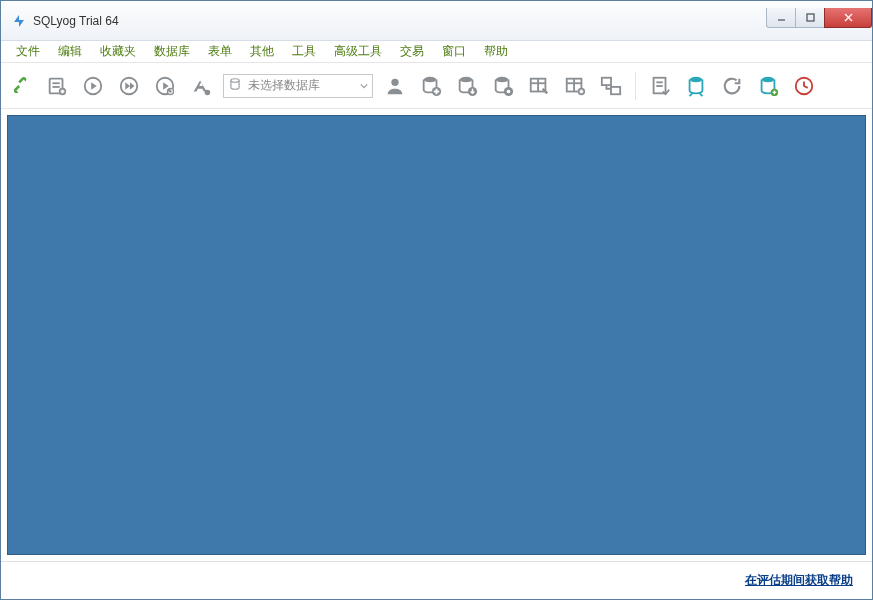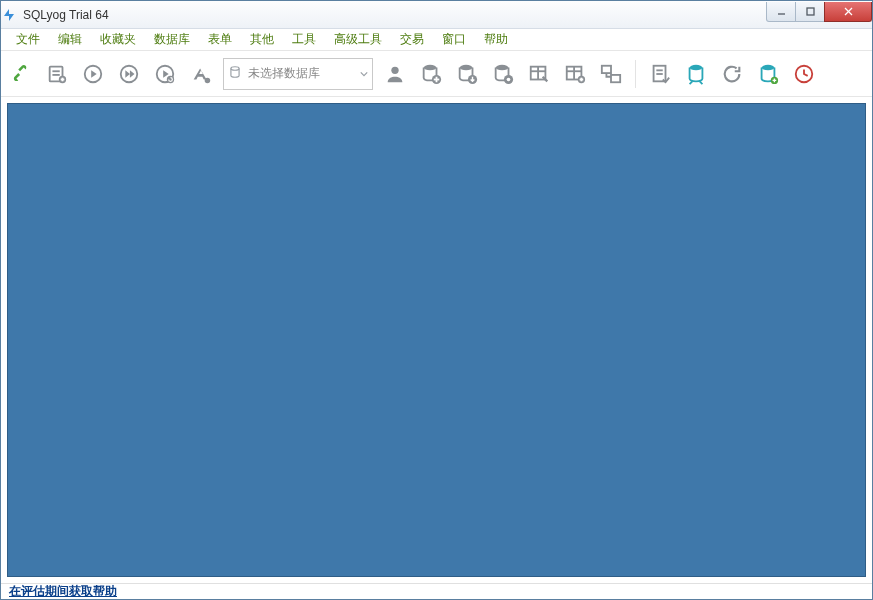--- a/index.html
+++ b/index.html
@@ -9,26 +9,26 @@
     background: #fff;
     width: 873px;
     height: 600px;
     overflow: hidden;
     border: 1px solid #5a7fa0;
     display: flex;
     flex-direction: column;
   }
   
   .titlebar {
-    height: 28px;
+    height: 40px;
     background: linear-gradient(to bottom, #fdfdfe, #eef2f7);
     border-bottom: 1px solid #d6dde6;
     display: flex;
     align-items: center;
-    padding-left: 0;
+    padding-left: 10px;
   }
   .titlebar .appicon {
     width: 16px; height: 16px;
     margin-right: 6px;
   }
   .titlebar .title {
     color: #333;
     flex: 1;
     font-size: 12px;
   }
@@ -78,41 +78,42 @@
   }
   .tbtn {
     width: 28px; height: 28px;
     display:flex;align-items:center;justify-content:center;
     color:#8a8f94;
   }
   .tbtn svg{width:22px;height:22px;}
   .tgroup{display:flex;align-items:center;gap:8px;}
   .tsep{width:1px;height:28px;background:#e3e3e3;margin:0 2px;}
   .dbselect{
-    height:32px;min-width:150px;
+    height:24px;min-width:150px;
     border:1px solid #c9c9c9;
     display:flex;align-items:center;
     padding:0 4px;gap:6px;color:#888;
     background:#fff;
   }
   .dbselect .dbicon{color:#9aa0a6;}
   .dbselect .dd{margin-left:auto;color:#9aa0a6;}
   
   .content{
     flex:1;
     margin:6px;
     background:#3f78aa;
     border:1px solid #2f5d86;
   }
   
   .statusbar{
-    height:16px;
+    height:38px;
     border-top:1px solid #e0e0e0;
     display:flex;align-items:center;
-    padding:0 8px;
+    padding:0 19px;
+    justify-content:flex-end;
   }
   .statuslink{
     color:#0a3f8a;
     text-decoration:underline;
     font-weight:bold;
     font-size:12px;
   }
   
   .g-green{color:#4fa63f;}
   .g-teal{color:#2aa7b8;}

